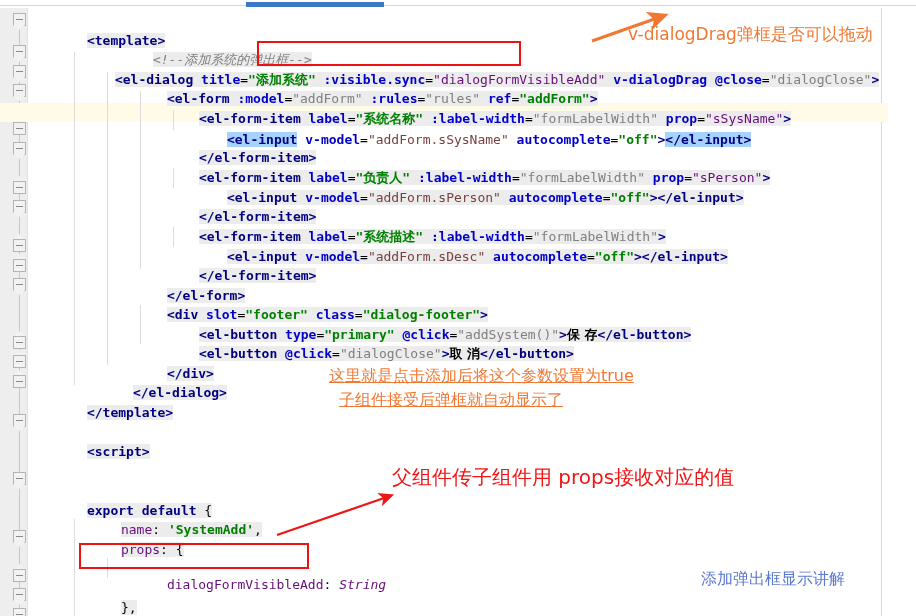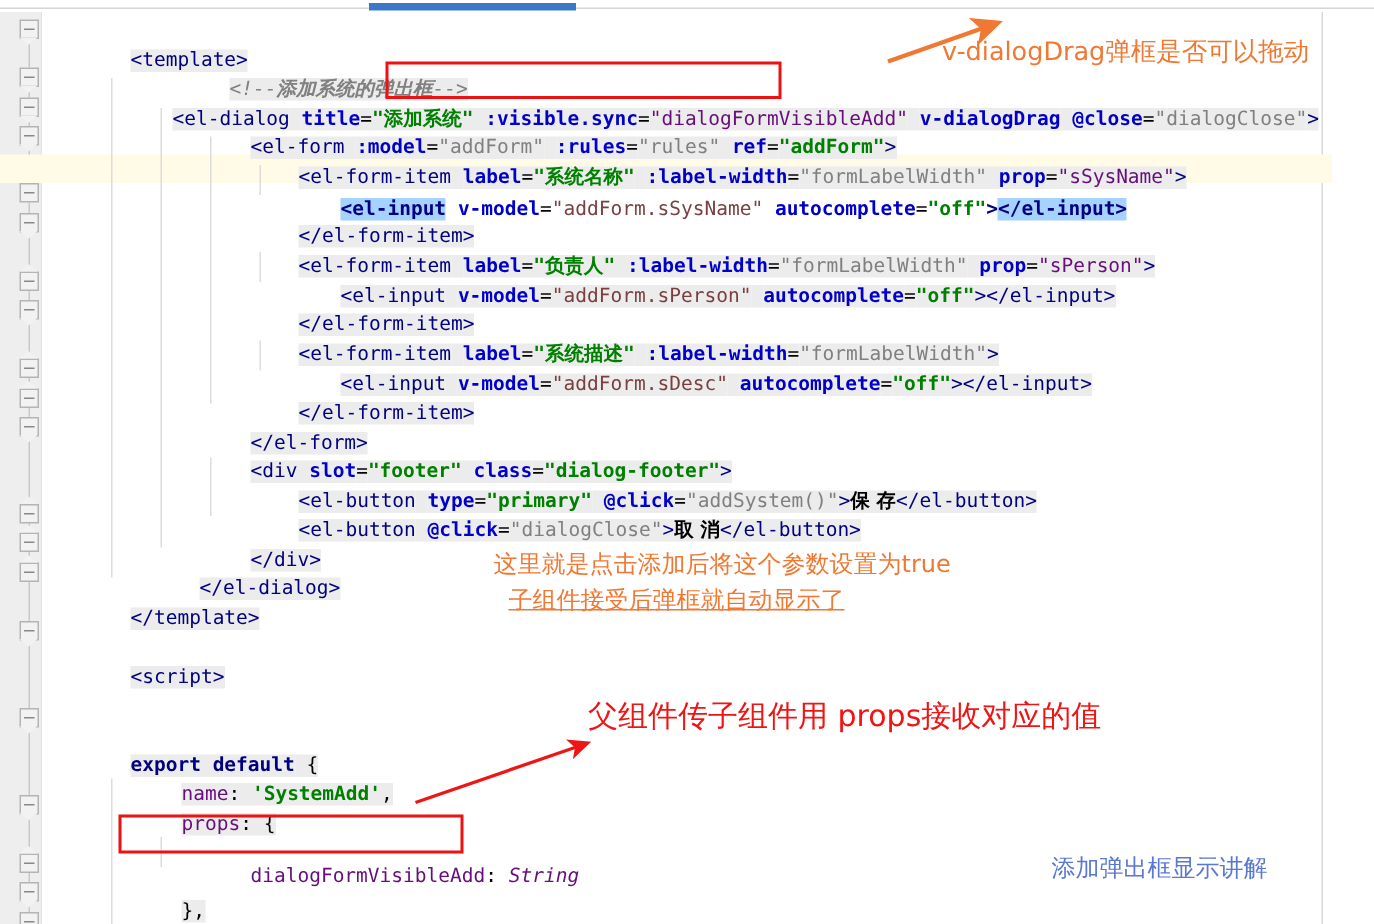--- a/index.html
+++ b/index.html
@@ -39,21 +39,21 @@
   .code{position:absolute;left:28px;top:8px;width:888px;height:608px;}
   .line{position:absolute;left:0;height:19.4px;white-space:pre;
         font-size:13px;line-height:19.4px;letter-spacing:0px;}
   .hl-line{position:absolute;left:0;width:888px;height:19.4px;background:#fffbe6;}
   .hl-line.left{left:-28px;width:916px;}
 
   
   .iguide{position:absolute;width:1px;background:#dcdcdc;}
 
   
-  .tag   {color:#000080;font-weight:normal;background:#ececec;}
+  .tag   {color:#000080;font-weight:bold;background:#ececec;}
   .tagnb {color:#000080;font-weight:bold;}
   .attr  {color:#0000c8;font-weight:bold;background:#ececec;}
   .attrnb{color:#0000c8;font-weight:bold;}
   .eq    {color:#000000;background:#ececec;}
   .str   {color:#008000;font-weight:bold;background:#ececec;}
   .strv  {color:#808080;background:#ececec;}
   .strp  {color:#660e7a;background:#ececec;}
   .strm  {color:#7a4040;background:#ececec;}
   .cmt   {color:#808080;font-style:italic;background:#ececec;}
   .plain {color:#000000;background:#ececec;}
@@ -125,21 +125,21 @@
     <div class="iguide" style="left:145px;top:160px;height:20px"></div>
     <div class="iguide" style="left:145px;top:219px;height:20px"></div>
     <div class="iguide" style="left:112px;top:297px;height:39px"></div>
     <div class="iguide" style="left:46px;top:511px;height:105px"></div>
     <div class="iguide" style="left:79px;top:550px;height:20px"></div>
 
     <div class="line" style="top:4px;left:12px">
       <span class="tag">&lt;template&gt;</span></div>
 
     <div class="line" style="top:23px;left:78px">
-      <span class="cmt">&lt;!--<span class="cjk" style="font-weight:bold">添加系统的弹出框</span>--&gt;</span></div>
+      <span class="cmt">&lt;!--<span class="cjk" style="font-weight:normal">添加系统的弹出框</span>--&gt;</span></div>
 
     <div class="line" style="top:43px;left:40px">
       <span class="tag">&lt;el-dialog</span><span class="plain"> </span><span class="attr">title</span><span class="eq">=</span><span class="str">"<span class="cjk">添加系统</span>"</span><span class="plain"> </span><span class="attr">:visible.sync</span><span class="eq">=</span><span class="strp">"dialogFormVisibleAdd"</span><span class="plain"> </span><span class="attr">v-dialogDrag</span><span class="plain"> </span><span class="attr">@close</span><span class="eq">=</span><span class="strv">"dialogClose"</span><span class="tag">&gt;</span></div>
 
     <div class="line" style="top:62px;left:92px">
       <span class="tag">&lt;el-form</span><span class="plain"> </span><span class="attr">:model</span><span class="eq">=</span><span class="strv">"addForm"</span><span class="plain"> </span><span class="attr">:rules</span><span class="eq">=</span><span class="strv">"rules"</span><span class="plain"> </span><span class="attr">ref</span><span class="eq">=</span><span class="str">"addForm"</span><span class="tag">&gt;</span></div>
 
     <div class="line" style="top:82px;left:124px">
       <span class="tag">&lt;el-form-item</span><span class="plain"> </span><span class="attr">label</span><span class="eq">=</span><span class="str">"<span class="cjk">系统名称</span>"</span><span class="plain"> </span><span class="attr">:label-width</span><span class="eq">=</span><span class="strv">"formLabelWidth"</span><span class="plain"> </span><span class="attr">prop</span><span class="eq">=</span><span class="strp">"sSysName"</span><span class="tag">&gt;</span></div>
 
@@ -223,21 +223,21 @@
       <marker id="ah-r" markerWidth="7" markerHeight="7" refX="5" refY="3.2" orient="auto">
         <path d="M0,0 L7,3.2 L0,6.4 L1.8,3.2 z" fill="#ee1515"></path>
       </marker>
     </defs>
     <line x1="592" y1="41" x2="663" y2="16" stroke="#f07832" stroke-width="3" marker-end="url(#ah-o)"></line>
     <line x1="277" y1="535" x2="390" y2="496" stroke="#ee1515" stroke-width="2.2" marker-end="url(#ah-r)"></line>
   </svg>
 
   <div class="anno orange" style="left:628px;top:4px;font-size:17px;margin-top:19px;">v-dialogDrag弹框是否可以拖动</div>
 
-  <div class="anno orange" style="left:329px;top:366px;font-size:16px;">这里就是点击添加后将这个参数设置为true</div>
+  <div class="anno orange" style="left:329px;top:366px;font-size:16px;text-decoration:underline;">这里就是点击添加后将这个参数设置为true</div>
 
   <div class="anno orange" style="left:339px;top:390px;font-size:16px;text-decoration:underline;">子组件接受后弹框就自动显示了</div>
 
   <div class="anno red" style="left:392px;top:464px;font-size:20px;">父组件传子组件用 props接收对应的值</div>
 
   <div class="anno blue" style="left:701px;top:569px;font-size:16px;">添加弹出框显示讲解</div>
 
 </div>
 
 </body></html>

